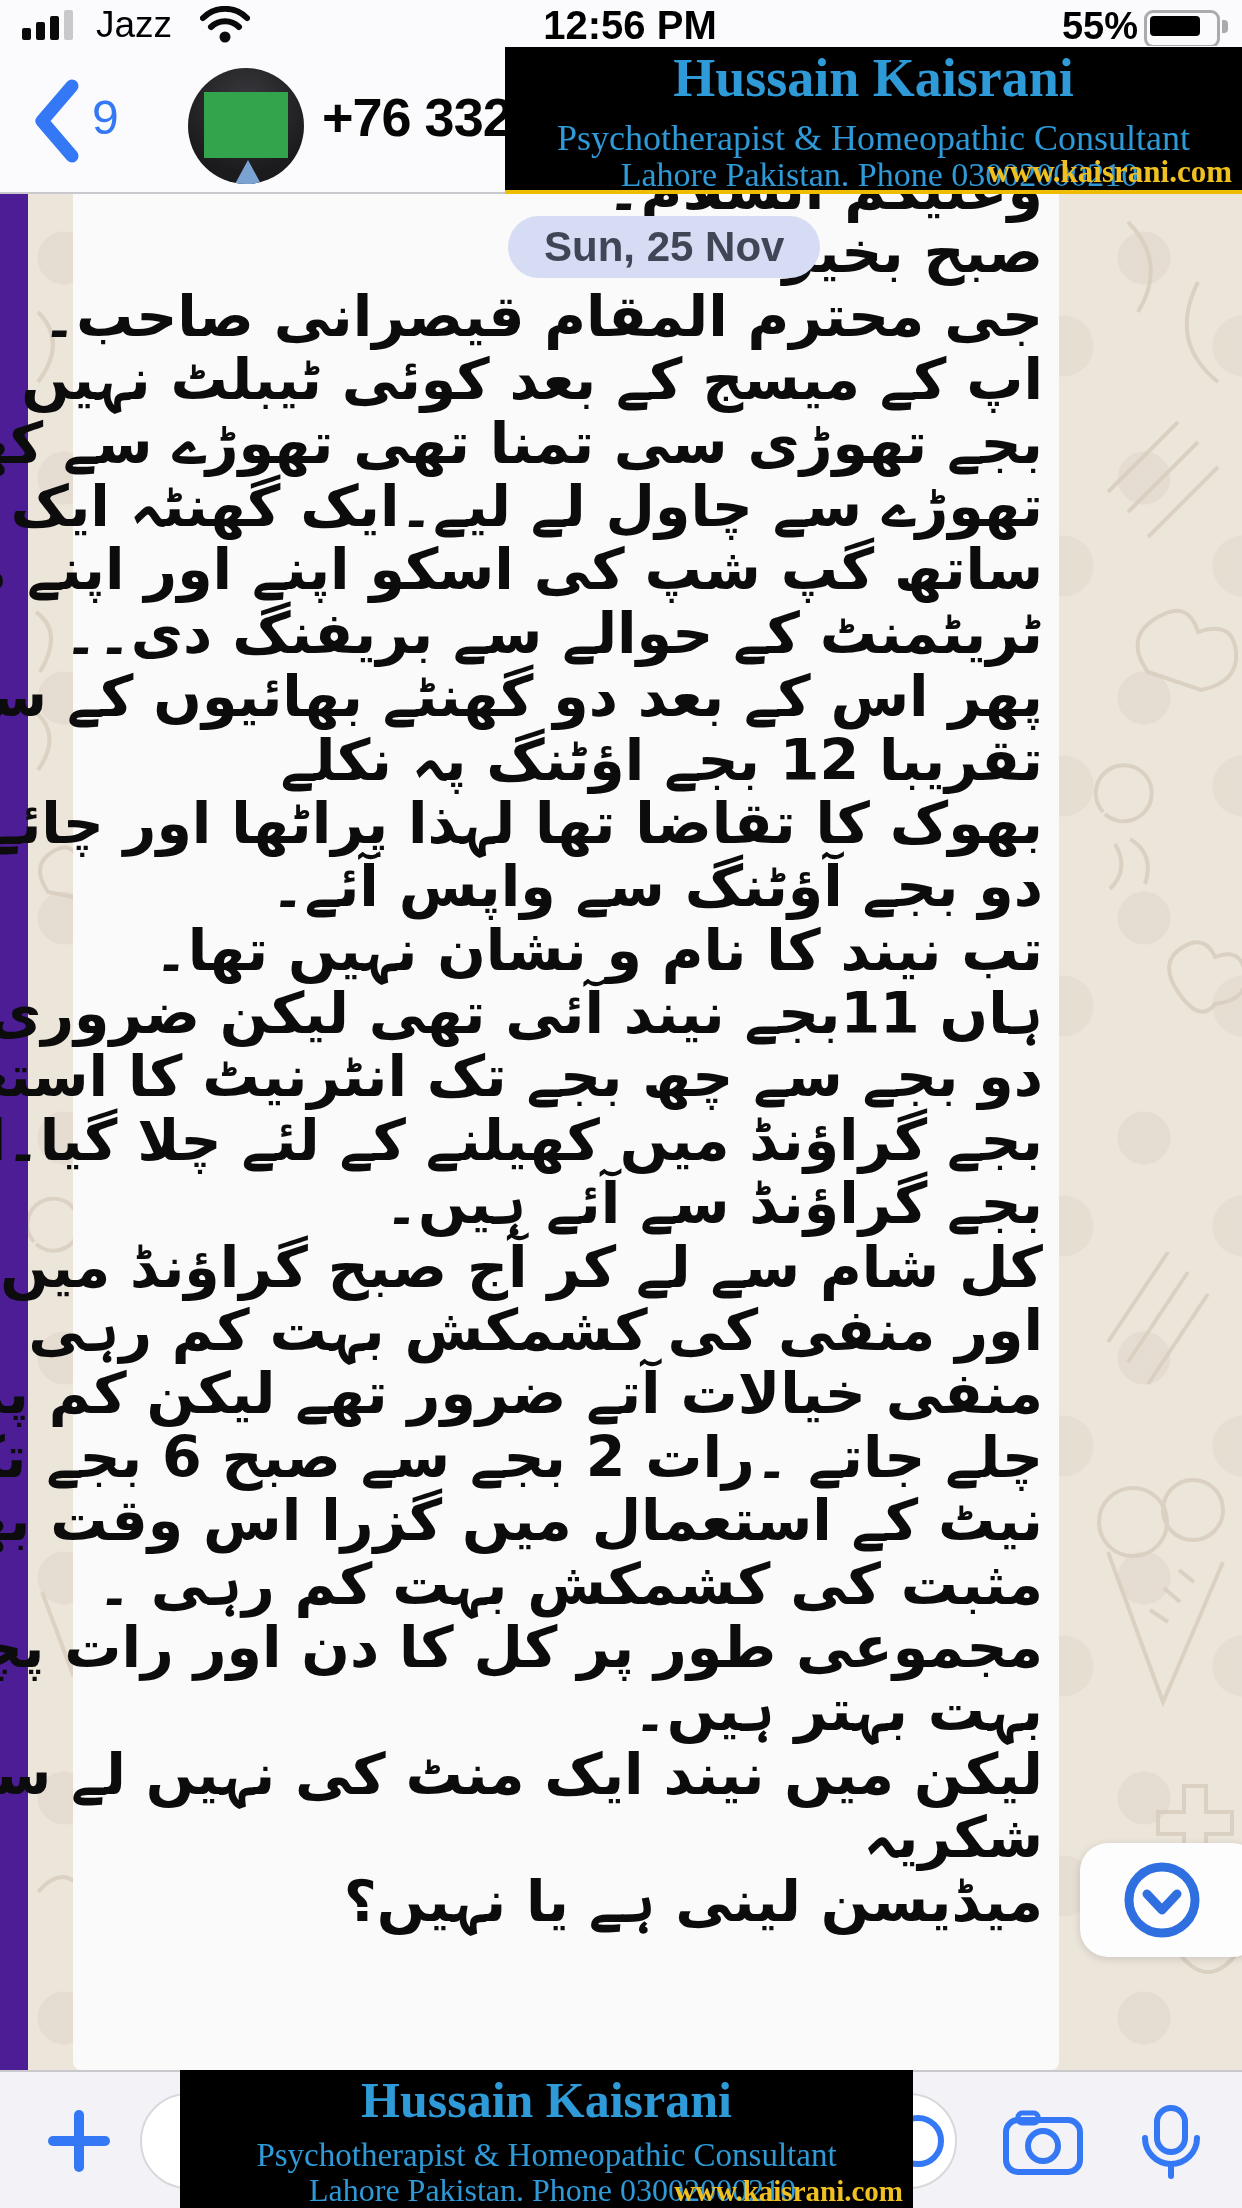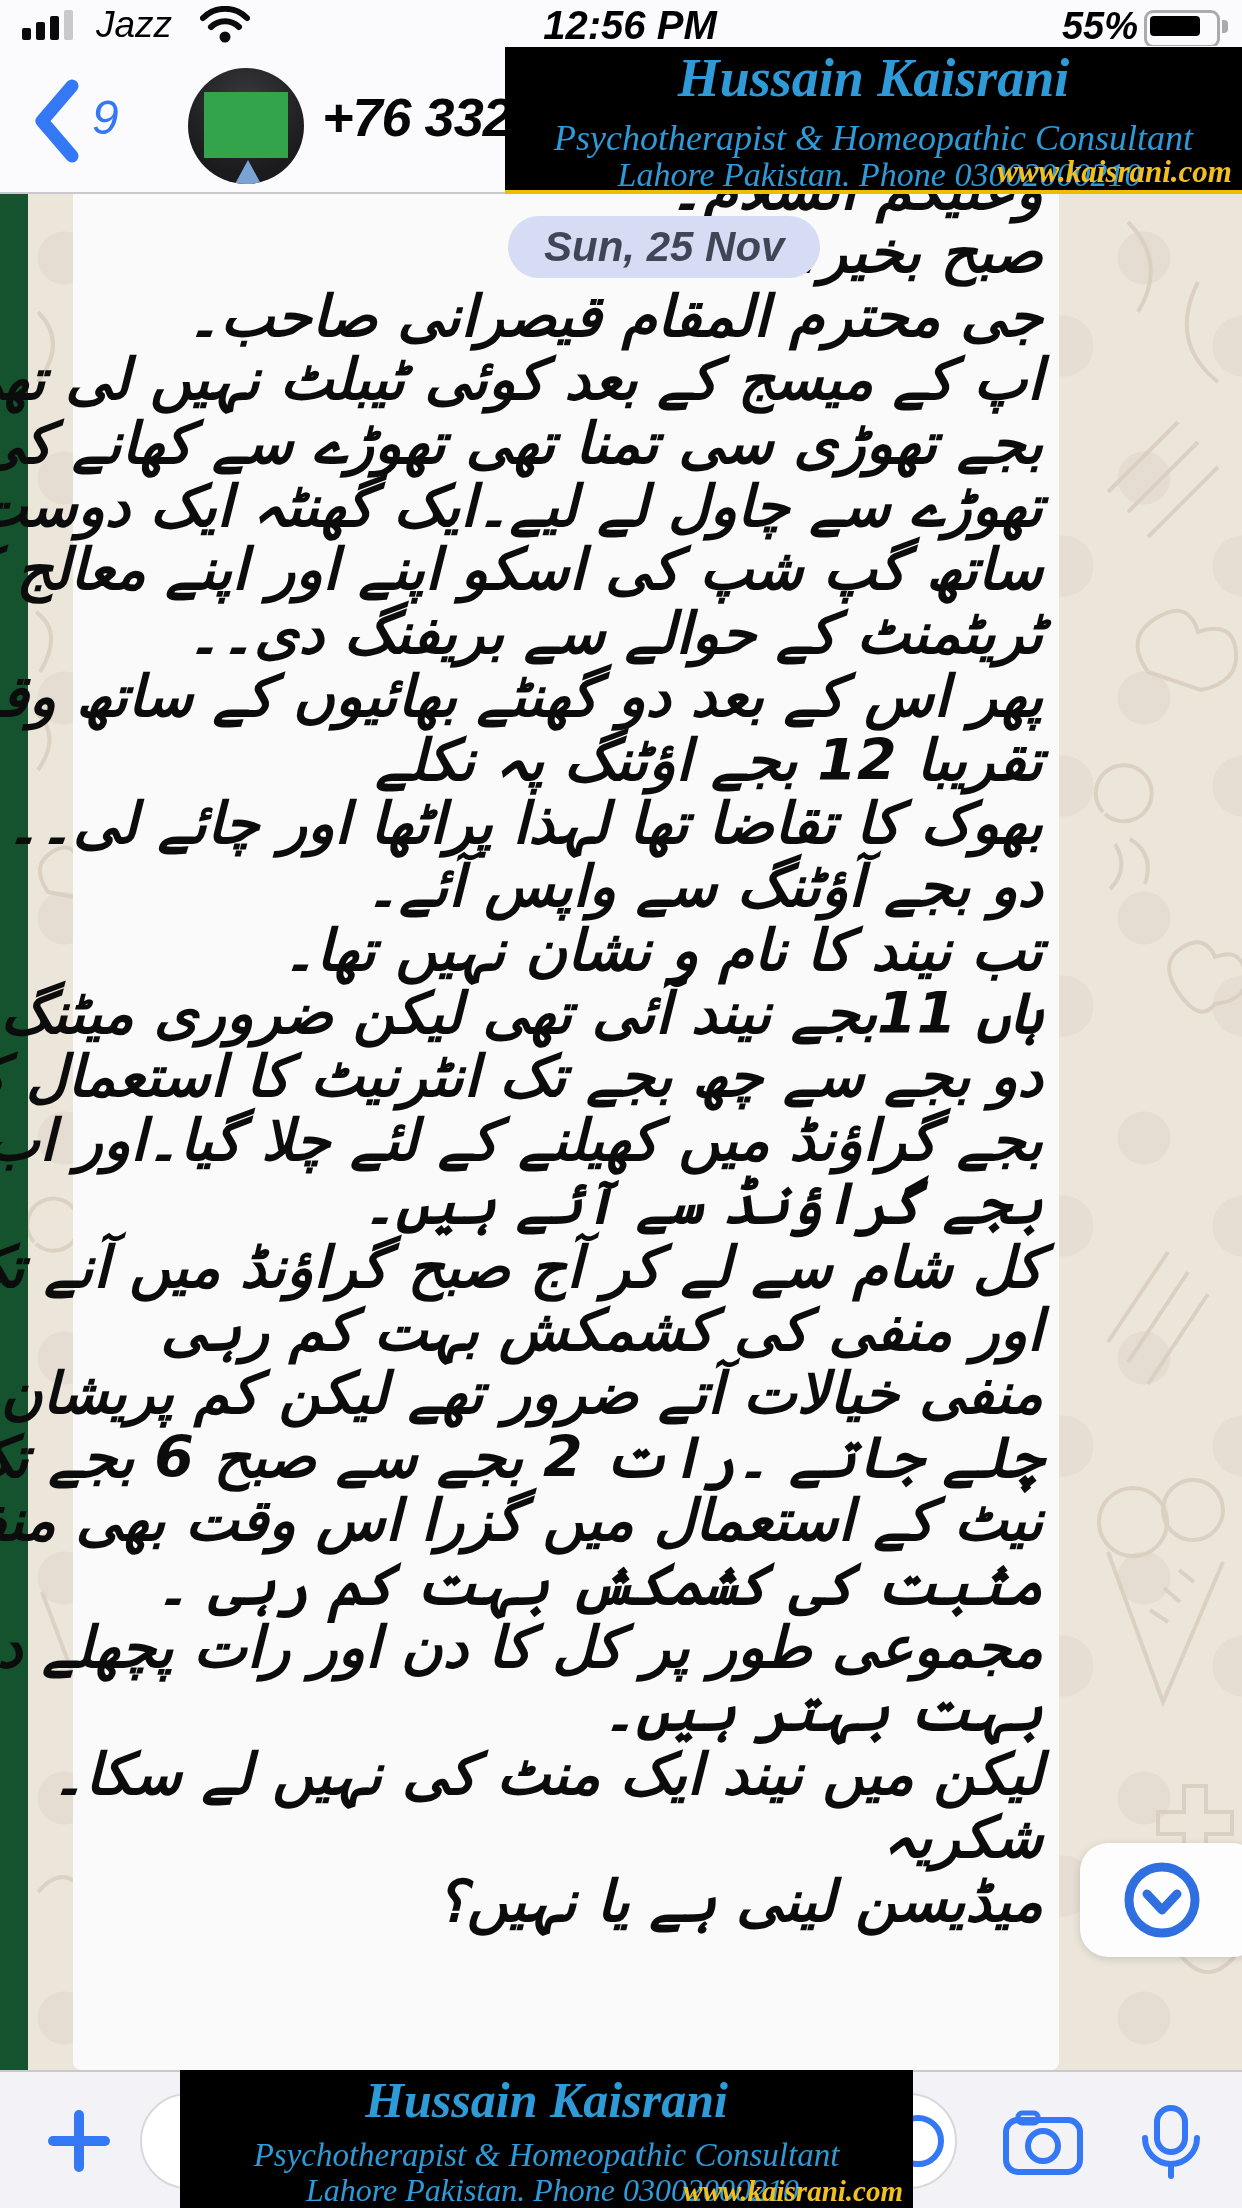--- a/index.html
+++ b/index.html
@@ -1,18 +1,18 @@
 <!DOCTYPE html>
 <html><head>
 <meta charset="utf-8">
 <style>
   html,body{margin:0;padding:0;background:#777;}
   #screen{
     position:relative;width:1242px;height:2208px;overflow:hidden;
-    background:#14532d;font-family:"Liberation Sans",sans-serif;font-style:italic;
+    background:#4c1d95;font-family:"Liberation Sans",sans-serif;
     -webkit-font-smoothing:antialiased;
   }
   
   #status-bar{position:absolute;left:0;top:0;width:1242px;height:46px;background:#fbfbfd;z-index:20;}
   .sig{position:absolute;bottom:6px;border-radius:2px;background:#0a0a0a;width:9px;}
   .sig1{left:22px;height:12px}.sig2{left:36px;height:18px}.sig3{left:50px;height:24px}
   .sig4{left:64px;height:30px;background:#c9c9cb}
   #carrier{position:absolute;left:96px;top:4px;font-size:37px;font-weight:500;color:#000;}
   #wifi{position:absolute;left:200px;top:6px;}
   #clock{position:absolute;left:0;top:3px;width:1242px;text-align:center;font-size:40px;font-weight:700;color:#000;transform:translateX(9px);}

